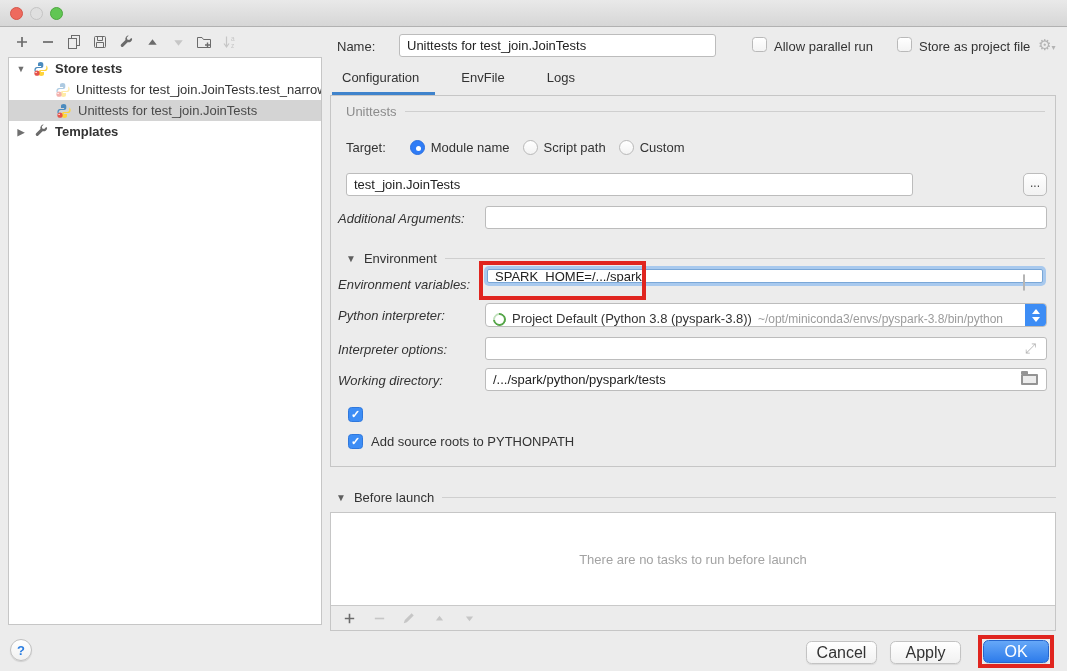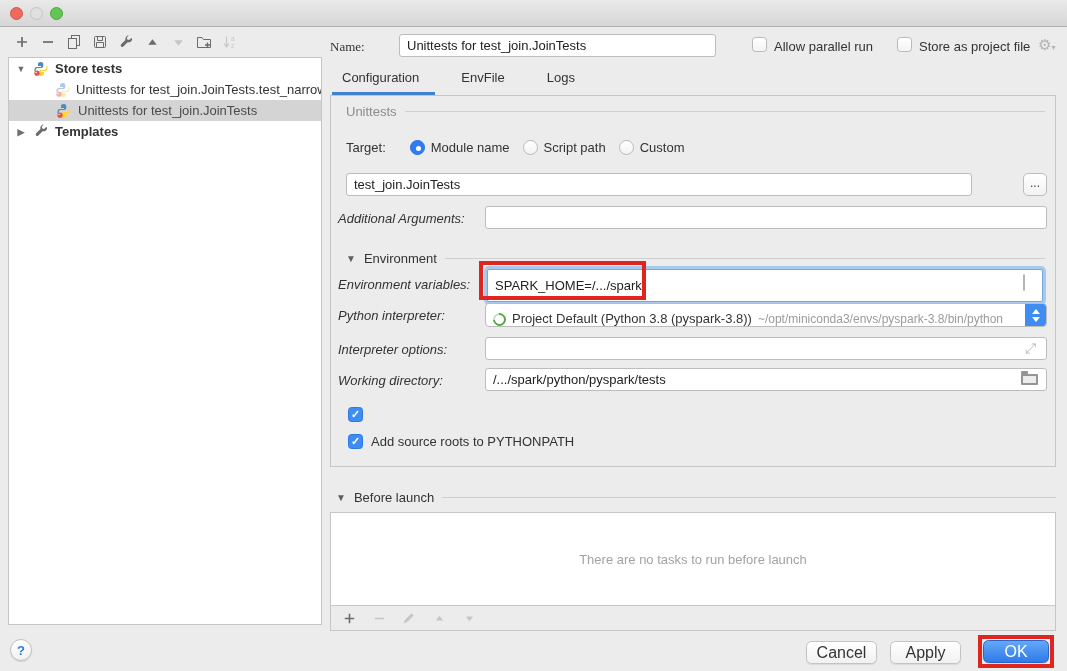--- a/index.html
+++ b/index.html
@@ -33,21 +33,21 @@
   .trow.sel { background:#d4d4d4; }
   .trow.faded .pyicon { opacity:.45; }
   .expander { width:12px; color:#6f6f6f; font-size:11px; text-align:center; }
   .help-btn { position:absolute; left:10px; top:639px; width:22px; height:22px; border-radius:50%;
               background:linear-gradient(#ffffff,#f1f1f1); border:1px solid #c0c0c0;
               color:#2a7de1; font-weight:bold; font-size:13px; display:flex; align-items:center;
               justify-content:center; box-shadow:0 1px 1px rgba(0,0,0,.12); cursor:default; }
 
   
   .lbl { color:#333; }
-  .name-lbl { position:absolute; left:330px; top:39px;font-family:Liberation Serif, serif; }
+  .name-lbl { position:absolute; left:337px; top:39px; }
   .name-input { position:absolute; left:399px; top:34px; width:317px; height:23px; }
   .field { background:#fff; border:1px solid #bcbcbc; border-radius:3px; height:23px;
            font-family:"Liberation Sans",sans-serif; font-size:13px; color:#222; padding:0 7px; }
   input.field { outline:none; }
   .cb { width:15px; height:15px; border:1px solid #b9b9b9; border-radius:3.5px;
         background:linear-gradient(#ffffff,#f3f3f3); display:inline-flex; align-items:center;
         justify-content:center; }
   .cb.checked { background:#3d8df5; border-color:#2f78dd; color:#fff; font-size:11px; font-weight:bold; }
   .hdr-cb1 { position:absolute; left:752px; top:37px; }
   .hdr-cb1-lbl { position:absolute; left:774px; top:39px; }
@@ -71,30 +71,30 @@
   .muted { color:#8c8c8c; }
   .row-lbl { position:absolute; left:7px;font-style:italic; }
   .radio { width:15px; height:15px; border-radius:50%; border:1px solid #b9b9b9;
            background:linear-gradient(#ffffff,#f3f3f3); position:relative; display:inline-block; }
   .radio.sel { background:#2f7cf6; border-color:#2a6fe0; }
   .radio.sel::after { content:""; position:absolute; left:5px; top:5px; width:5px; height:5px;
                       border-radius:50%; background:#fff; }
   .target-row { position:absolute; left:15px; top:44px; display:flex; align-items:center; }
   .target-row .opt { display:flex; align-items:center; gap:6px; margin-right:13px; }
 
-  .module-input { position:absolute; left:15px; top:77px; width:626px; }
+  .module-input { position:absolute; left:15px; top:77px; width:567px; }
   .browse-btn { position:absolute; left:692px; top:77px; width:24px; height:23px;
                 background:linear-gradient(#ffffff,#f2f2f2); border:1px solid #bcbcbc;
                 border-radius:5px; font-size:12px; color:#444; line-height:19px; text-align:center; }
   .addl-lbl { top:115px; }
   .addl-input { position:absolute; left:154px; top:110px; width:562px; }
 
   .env-hd { top:155px; }
   .env-lbl { top:181px; }
-  .env-input { position:absolute; left:156px; top:173px; width:556px; height:33px;
+  .env-input { position:absolute; left:156px; top:173px; width:556px; height:14px;
                border:1px solid #7aa7d7; box-shadow:0 0 0 3px #a8c9ee; border-radius:2px;
                padding-right:26px; }
   .env-icon { position:absolute; left:692px; top:179px; }
   .doc-icon { width:11px; height:14px; border:1px solid #b5b5b5; border-radius:2px; position:relative; }
   .doc-icon::before { content:""; position:absolute; left:2px; right:2px; top:3px; height:1px;
                       background:#b5b5b5; box-shadow:0 3px 0 #b5b5b5, 0 6px 0 #b5b5b5; }
 
   .int-lbl { top:212px; }
   .int-select { position:absolute; left:154px; top:207px; width:562px; height:24px;
                 background:#fff; border:1px solid #bcbcbc; border-radius:4px;

